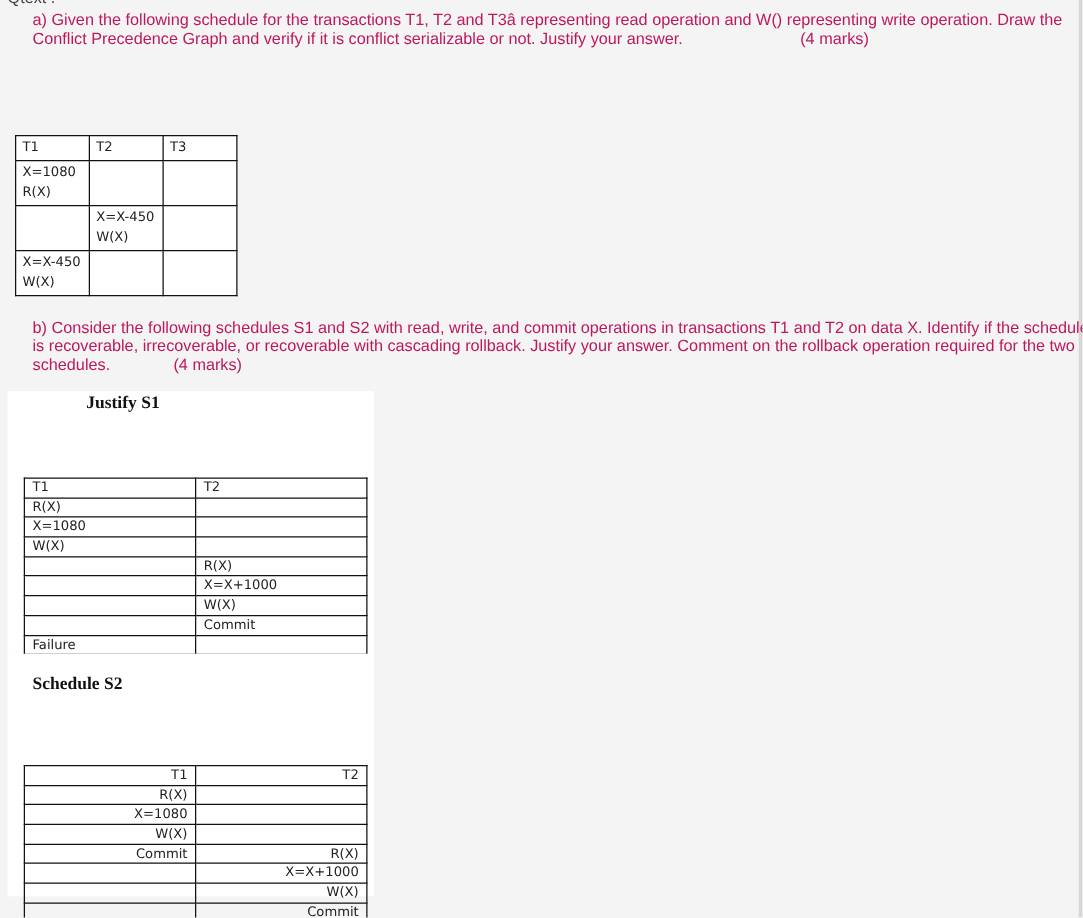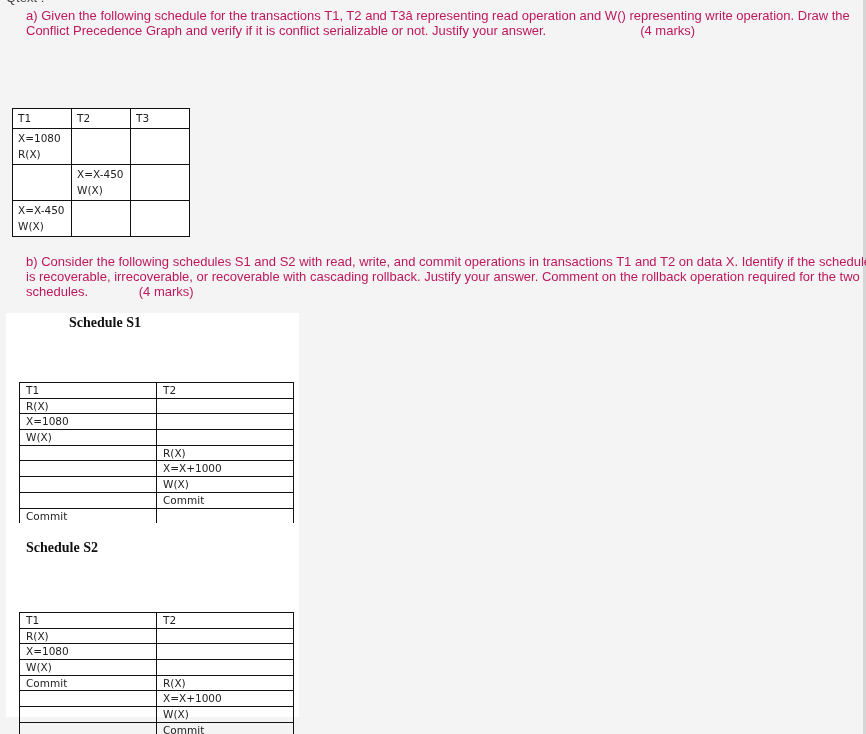--- a/index.html
+++ b/index.html
@@ -57,21 +57,21 @@
     <td style="white-space:pre-line"></td>
   </tr>
 </tbody>
   </table>
 
 <div class="para" style="top:254px; width:850px;">
   <span>b) Consider the following schedules S1 and S2 with read, write, and commit operations in transactions T1 and T2 on data X. Identify if the schedule is recoverable, irrecoverable, or recoverable with cascading rollback. Justify your answer.  Comment on the rollback operation required for the two schedules.</span><span class="marks">              </span><span>(4 marks)</span>
 </div>
 
 <div class="panel" style="top:313px; height:210px;">
-  <div class="sched-title" style="left:63px; top:2px;">Schedule S1</div>
+  <div class="sched-title" style="left:63px; top:2px;">Justify S1</div>
   <table class="st" style="top:29px;">
     <tbody>
         <tr>
       <td>T1</td>
       <td>T2</td>
     </tr>
     <tr>
           <td>R(X)</td>
           <td></td>
         </tr>
@@ -93,28 +93,32 @@
         </tr>
     <tr>
           <td></td>
           <td>W(X)</td>
         </tr>
     <tr>
           <td></td>
           <td>Commit</td>
         </tr>
     <tr>
+          <td>Failure</td>
+          <td></td>
+        </tr>
+    <tr>
           <td>Commit</td>
           <td></td>
         </tr>
   </tbody>
     </table>
 </div>
 
-<div class="panel" style="top:523px; height:194px;">
+<div class="panel" style="top:523px; height:194px;text-align:right;">
   <div class="sched-title" style="left:20px; top:17px;">Schedule S2</div>
   <table class="st" style="top:49px;">
     <tbody>
         <tr>
       <td>T1</td>
       <td>T2</td>
     </tr>
     <tr>
           <td>R(X)</td>
           <td></td>

